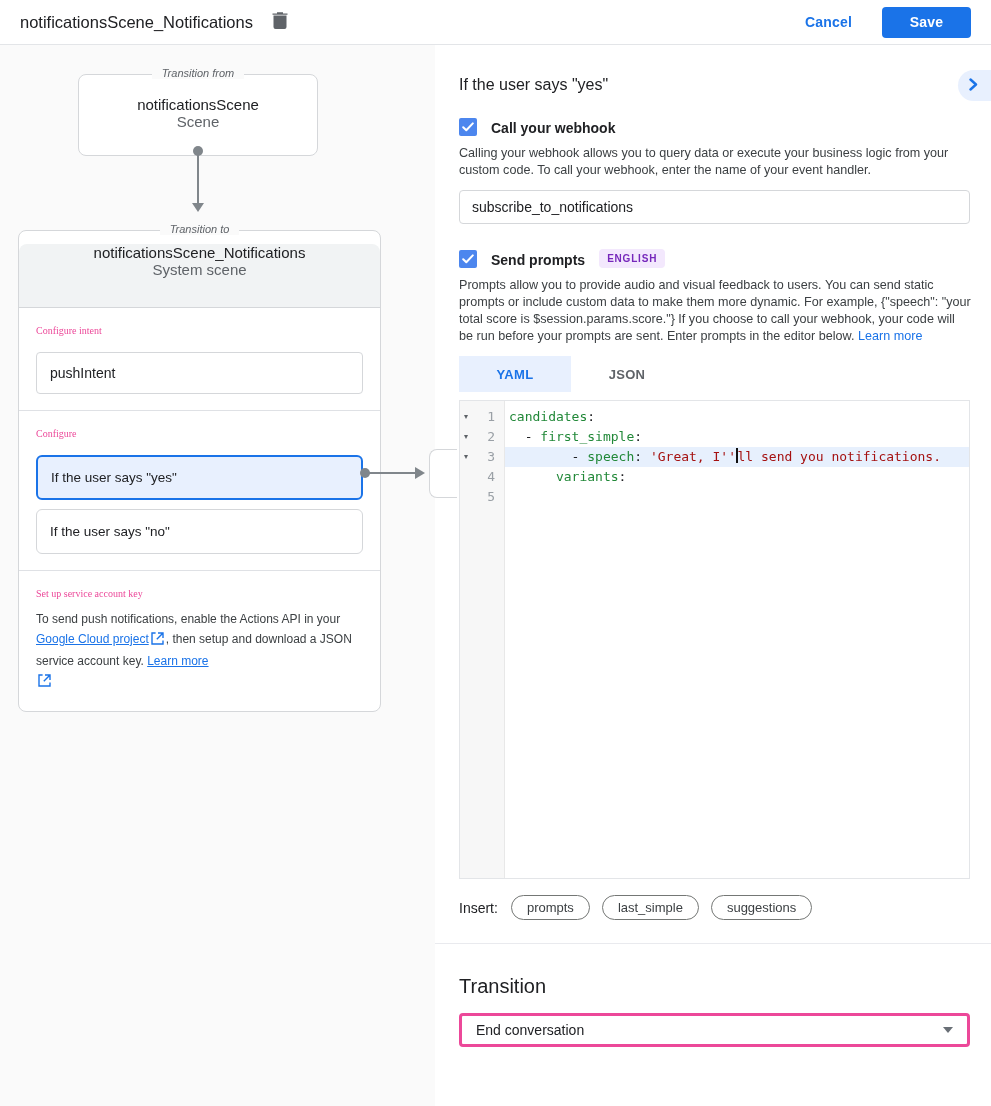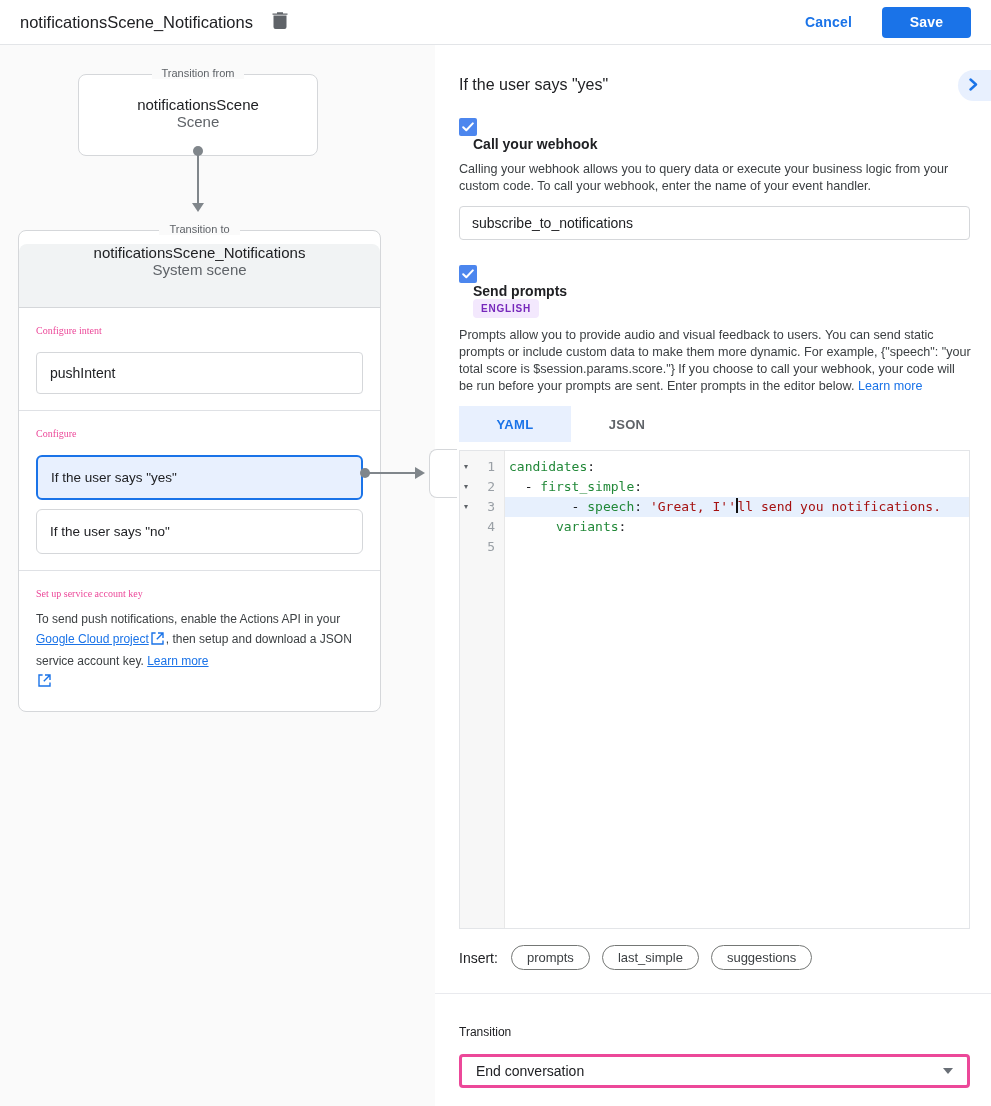--- a/index.html
+++ b/index.html
@@ -16,21 +16,21 @@
   .cancel-btn { color:#1a73e8; font-size:14px; font-weight:700; letter-spacing:.2px; margin-right:30px; cursor:pointer; background:none; border:none; font-family:inherit; }
   .save-btn { background:#1a73e8; color:#fff; font-size:14px; font-weight:700; letter-spacing:.2px;
               border:none; border-radius:4px; width:89px; height:31px; cursor:pointer; font-family:inherit; }
 
   
   .canvas { position:absolute; top:45px; left:0; width:435px; height:1061px; background:#fafafa; }
 
   .from-box { position:absolute; left:78px; top:29px; width:240px; height:82px; background:#fff;
               border:1px solid #d5d7da; border-radius:8px; text-align:center; }
   .legend { position:absolute; top:-8px; left:0; right:0; text-align:center; font-size:11px; color:#5f6368; }
-  .legend > span { background:#fafafa; padding:0 10px; }
+  .legend > span { background:#fafafa; padding:0 10px;font-style:italic; }
   .scene-name { font-size:15px; color:#202124; margin-top:21px; }
   .scene-type { font-size:15px; color:#5f6368; margin-top:0; }
 
   .v-dot { position:absolute; left:193px; top:101px; width:10px; height:10px; border-radius:50%; background:#80868b; z-index:1; }
   .v-line { position:absolute; left:197px; top:108px; width:2px; height:52px; background:#80868b; }
   .v-arrow { position:absolute; left:192px; top:158px; width:0; height:0;
              border-left:6px solid transparent; border-right:6px solid transparent; border-top:9px solid #80868b; }
 
   .to-card { position:absolute; left:18px; top:185px; width:363px; height:482px; background:#fff;
              border:1px solid #d5d7da; border-radius:8px; }
@@ -57,21 +57,21 @@
              border-top:6px solid transparent; border-bottom:6px solid transparent; border-left:10px solid #80868b; }
   .panel-tab { position:absolute; left:429px; top:449px; width:28px; height:49px; background:#fff;
                border:1px solid #d5d7da; border-right:none; border-radius:8px 0 0 8px; z-index:2; }
 
   
   .panel { position:absolute; top:45px; left:435px; width:556px; height:1061px; background:#fff; padding:0 21px 0 24px; }
   .panel-title { margin-top:31px; font-size:16px; color:#202124; }
   .collapse-pill { position:absolute; top:25px; right:0; width:33px; height:31px; background:#e8f0fe;
                    border-radius:16px 0 0 16px; display:flex; align-items:center; cursor:pointer; padding-left:11px; }
 
-  .check-row { margin-top:24px; display:flex; align-items:flex-start;flex-direction:column; }
+  .check-row { margin-top:24px; display:flex; align-items:flex-end; }
   .checkbox { width:18px; height:18px; background:#4c86ee; border-radius:2px; display:flex;
               align-items:center; justify-content:center; cursor:pointer; flex:none; }
   .check-label { margin-left:14px; font-size:14px; font-weight:700; color:#202124; }
   .badge { margin-left:14px; background:#f3e8fd; color:#7627bb; font-size:10px; font-weight:700;
            letter-spacing:.8px; padding:4px 8px; border-radius:4px; }
   .body-text { margin-top:9px; font-size:12.6px; line-height:17px; color:#3c4043; }
   .body-text .link { text-decoration:none; }
   .webhook-input { margin-top:11px; width:100%; height:34px; border:1px solid #d5d7da; border-radius:4px;
                    font-size:14px; color:#202124; padding:0 12px; font-family:inherit; background:#fff; }
 
@@ -94,21 +94,21 @@
   .tok-str { color:#a51111; }
   .cursor { display:inline-block; width:1.5px; height:15px; background:#111; vertical-align:-2px; }
 
   .insert-row { margin-top:16px; display:flex; align-items:center; }
   .insert-label { font-size:14px; color:#202124; margin-right:13px; }
   .chip { border:1px solid #747775; border-radius:14px; padding:4px 15px; font-size:13px; color:#3c4043;
           margin-right:12px; cursor:pointer; background:#fff; font-family:inherit; }
 
   .panel-divider { margin:23px -21px 0 -24px; border-top:1px solid #e9eaee; }
 
-  .transition-heading { margin-top:31px; font-size:12px; color:#202124; }
+  .transition-heading { margin-top:31px; font-size:20px; color:#202124; }
   .select-box { margin-top:15px; height:34px; border:3px solid #ec4899; border-radius:4px; display:flex;
                 align-items:center; justify-content:space-between; padding:0 14px; cursor:pointer; background:#fff; }
   .select-value { font-size:14px; color:#202124; }
   .caret-down { width:0; height:0; border-left:5px solid transparent; border-right:5px solid transparent;
                 border-top:6px solid #696f76; }
 </style>
 </head>
 <body>
 
 <div class="page">

